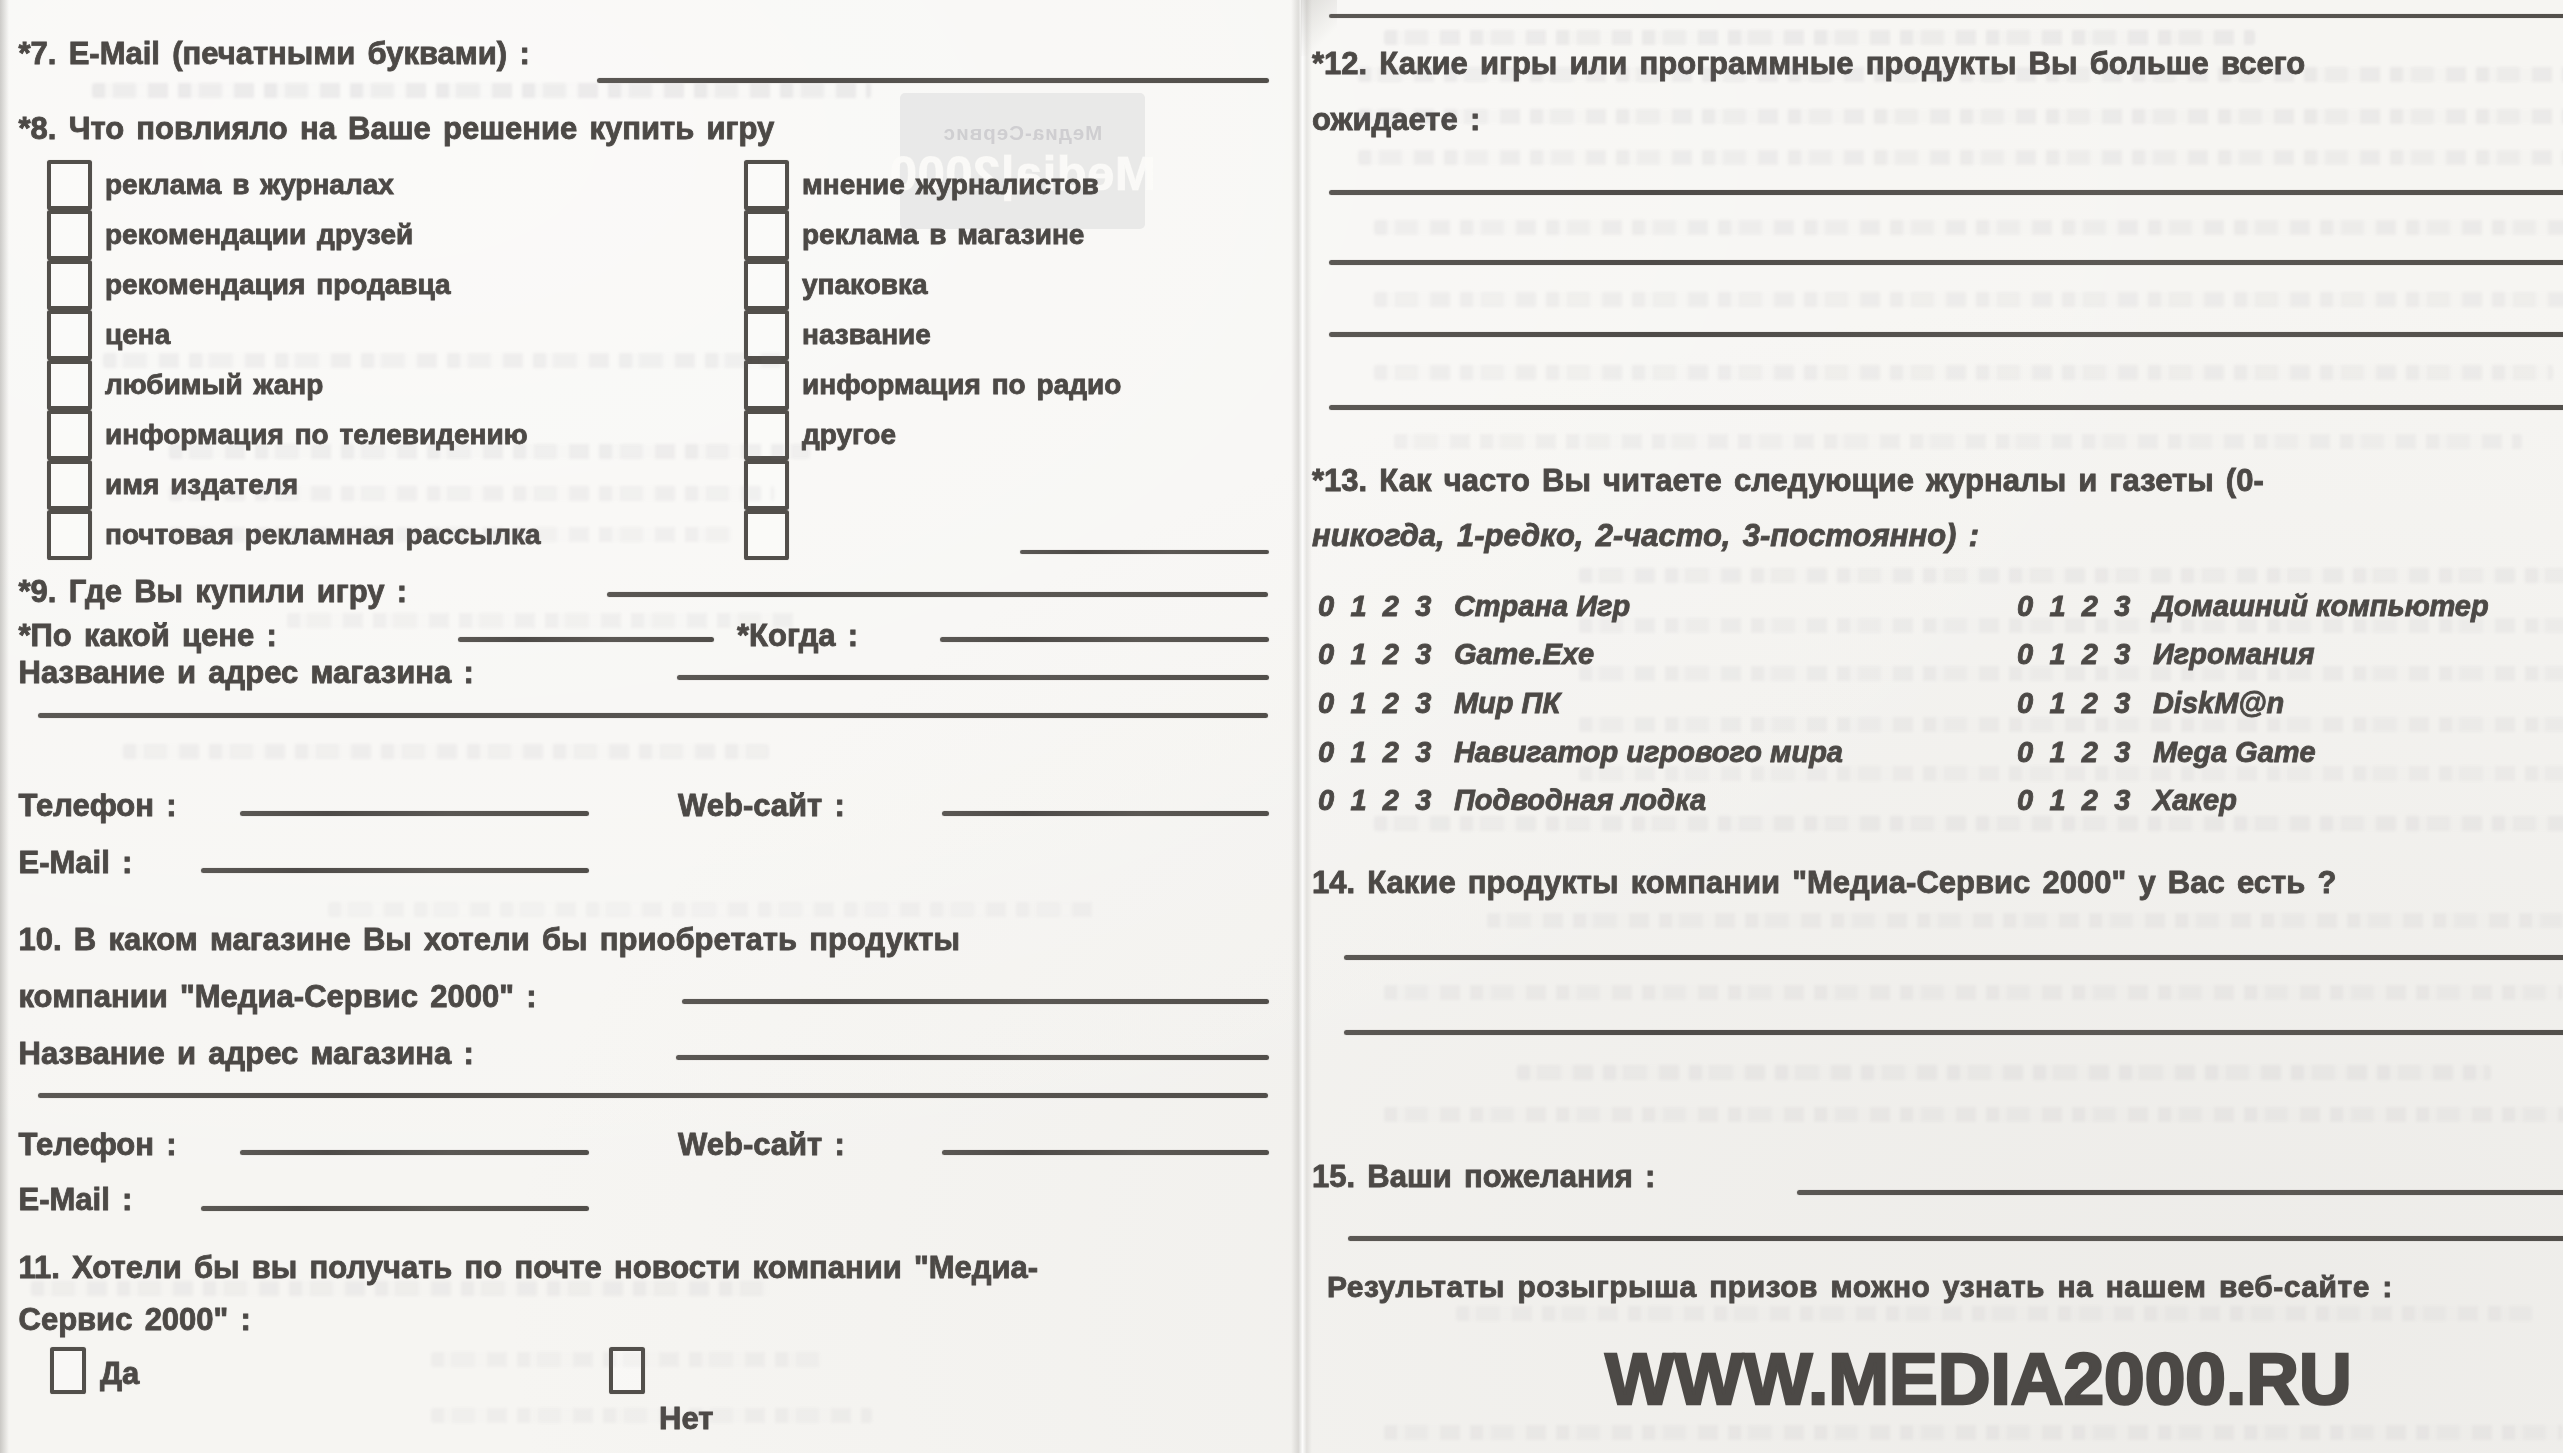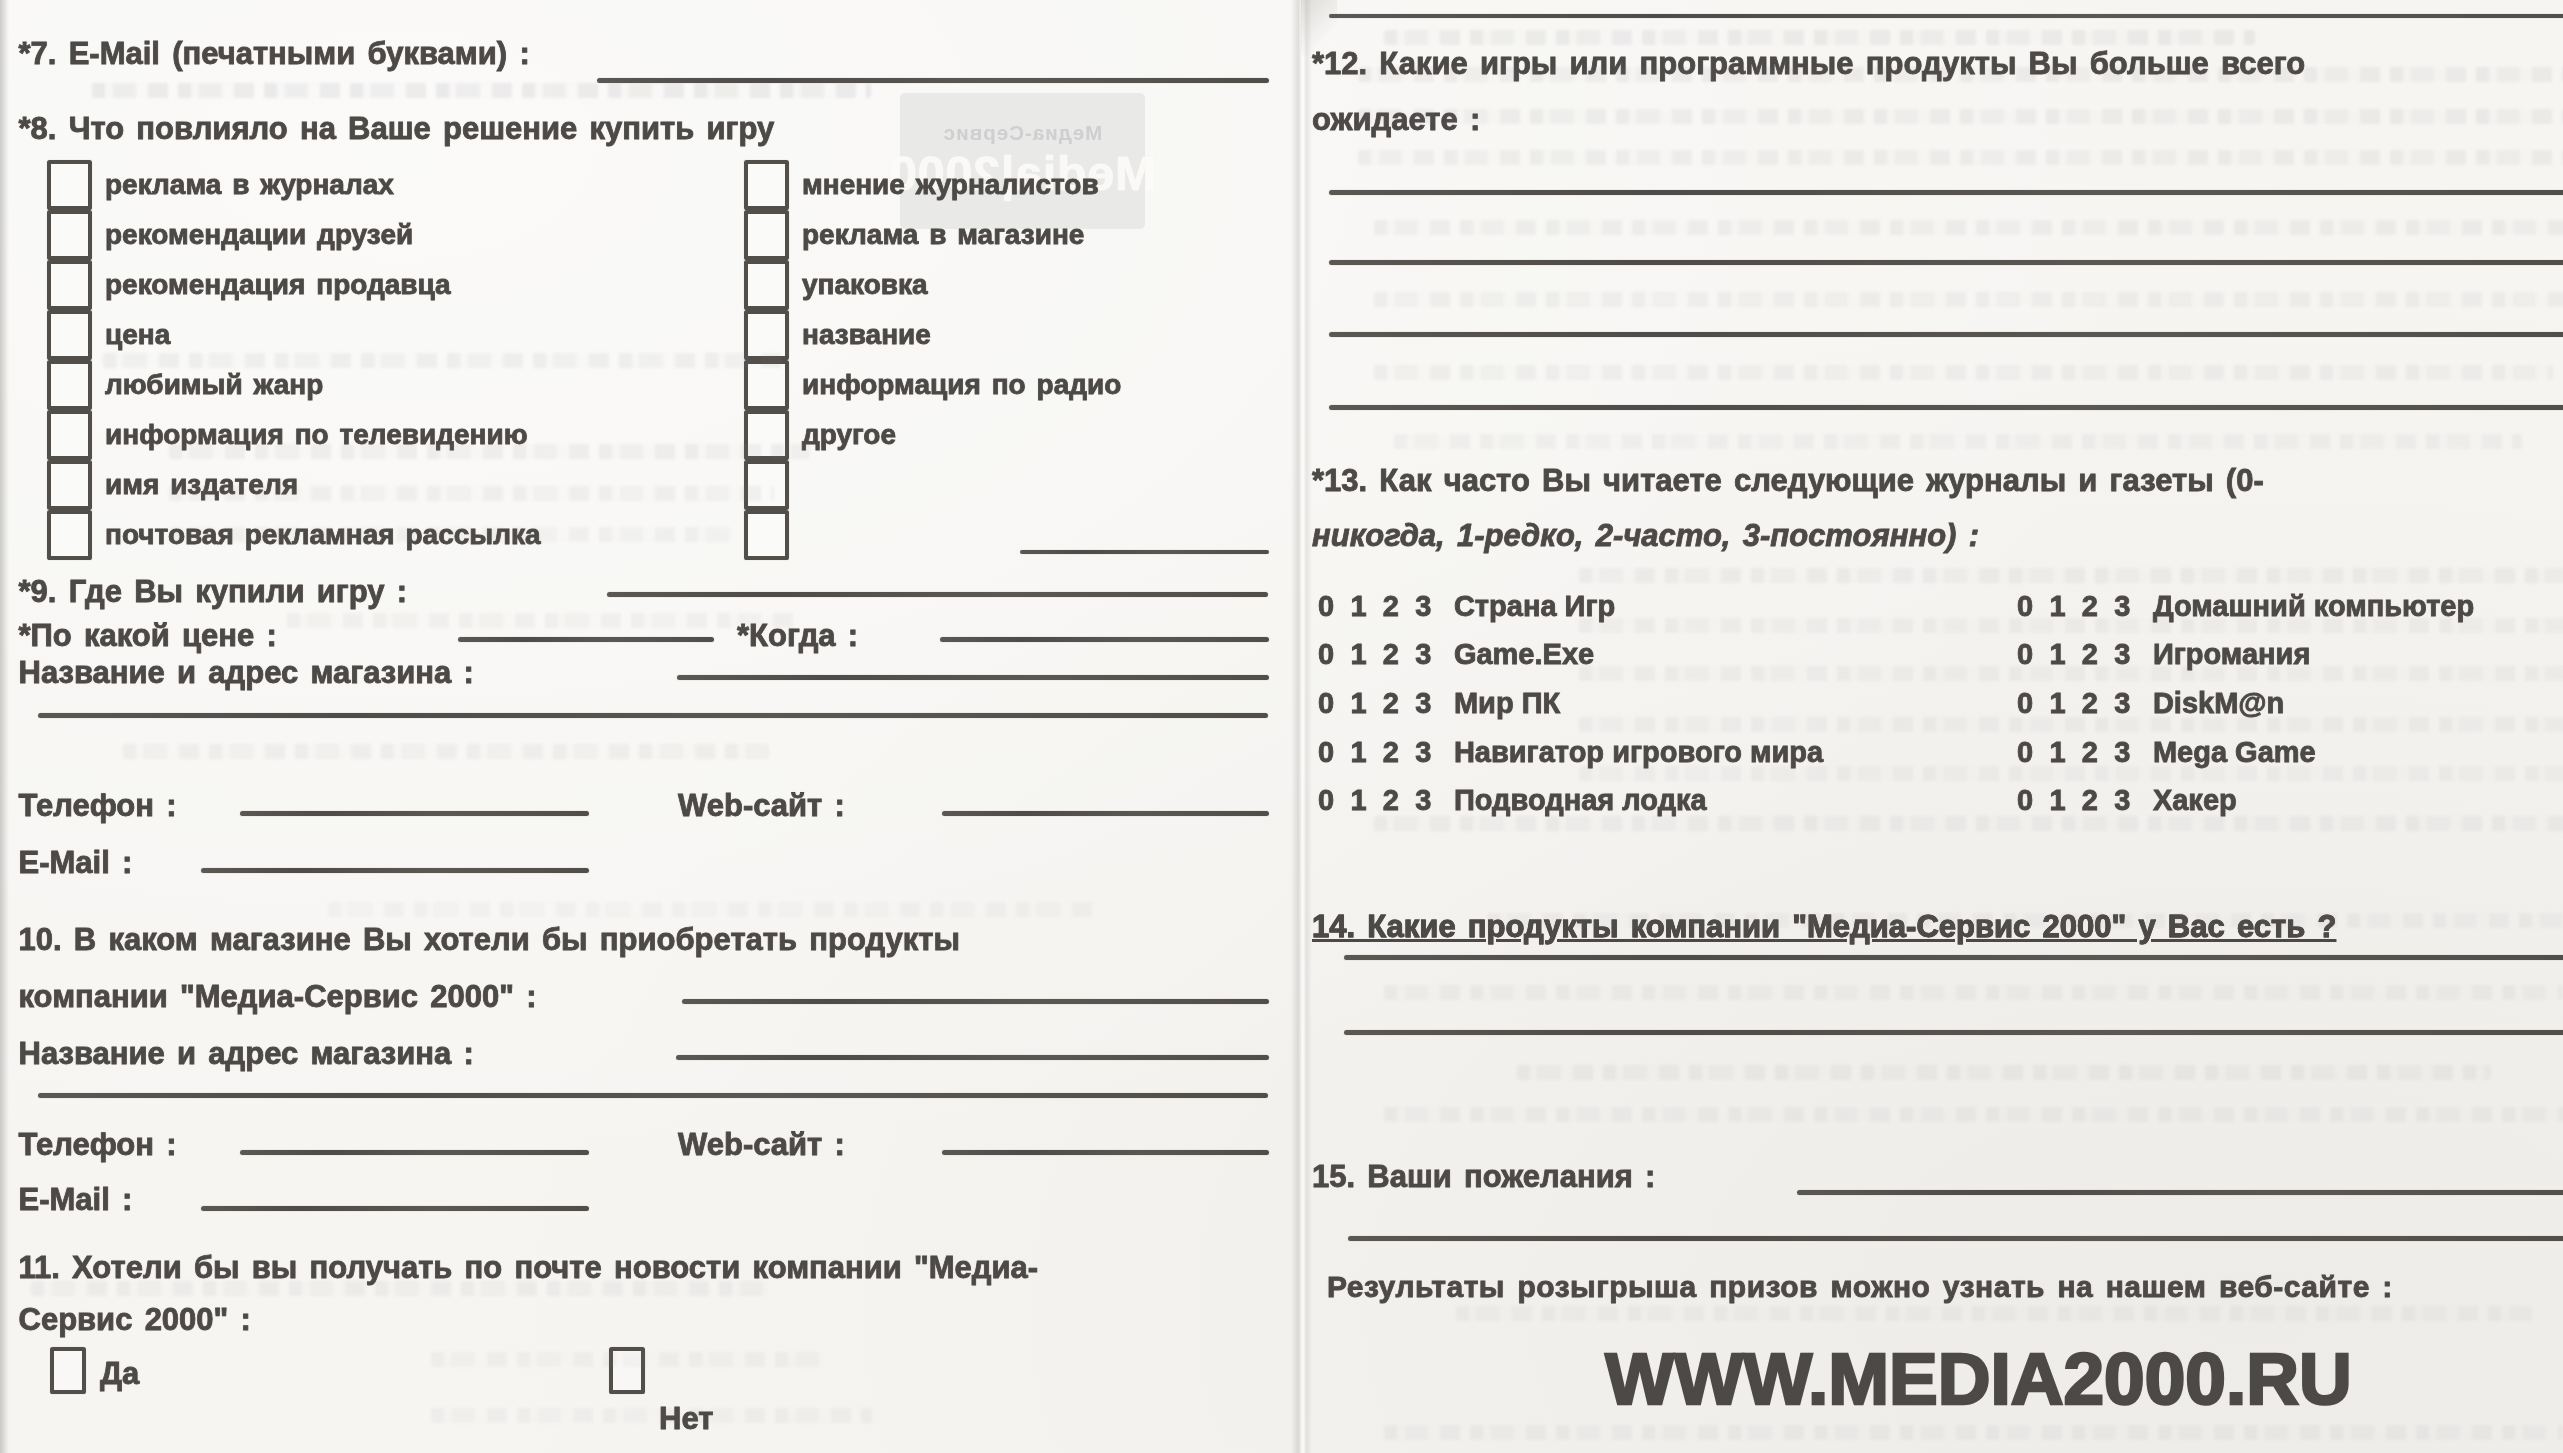--- a/index.html
+++ b/index.html
@@ -38,21 +38,21 @@
     height:50px;display:flex;align-items:center;white-space:nowrap;
     font-weight:bold;font-size:28px;-webkit-text-stroke:0.8px #4c4946;
     text-shadow:0 0 1.5px rgba(80,76,72,.30);word-spacing:3.1px;
   }
   .cbox{
     position:absolute;box-sizing:border-box;border:4.6px solid #524f4b;border-radius:2.6px;
     background:rgba(255,255,255,.3);box-shadow:0 0 1px rgba(80,76,72,.4);
   }
   .rrow{position:absolute;display:flex;align-items:flex-start;white-space:nowrap;
     font-weight:bold;font-size:29px;-webkit-text-stroke:0.8px #4c4946;
-    text-shadow:0 0 1.5px rgba(80,76,72,.30);}
+    text-shadow:0 0 1.5px rgba(80,76,72,.30);font-style:italic;}
   .rrow .scale{word-spacing:8.2px;margin-right:22.6px;}
   .url{
     position:absolute;left:1312px;width:1333px;text-align:center;
     font-weight:bold;font-size:73px;letter-spacing:0px;
     -webkit-text-stroke:2.6px #4c4946;color:#4c4946;
     text-shadow:0 0 2.1px rgba(80,76,72,.35);white-space:nowrap;
   }
   .bleed{
     position:absolute;height:15.4px;border-radius:3.1px;filter:blur(1.5px);
     background:repeating-linear-gradient(90deg,
@@ -240,21 +240,21 @@
     </div>
     <div class="rrow" style="left:2017px;top:736px;">
       <span class="scale">0 1 2 3</span>
       <span class="mag">Mega Game</span>
     </div>
     <div class="rrow" style="left:2017px;top:784px;">
       <span class="scale">0 1 2 3</span>
       <span class="mag">Хакер</span>
     </div>
 
-    <div class="q" style="left:1312px;top:910px;text-decoration:underline;">14. Какие продукты компании "Медиа-Сервис 2000" у Вас есть ?</div>
+    <div class="q" style="left:1312px;top:866px;">14. Какие продукты компании "Медиа-Сервис 2000" у Вас есть ?</div>
     <div class="ln" style="left:1344px;top:955px;width:1271px;"></div>
     <div class="ln" style="left:1344px;top:1030px;width:1271px;"></div>
 
     <div class="q" style="left:1312px;top:1160px;">15. Ваши пожелания :</div>
     <div class="ln" style="left:1797px;top:1190px;width:820px;"></div>
     <div class="ln" style="left:1348px;top:1236px;width:1269px;"></div>
 
     <div class="q" style="left:1327px;top:1270px;font-size:30px;letter-spacing:0.5px;">Результаты розыгрыша призов можно узнать на нашем веб-сайте :</div>
     <div class="url" style="top:1337px;">WWW.MEDIA2000.RU</div>
 

